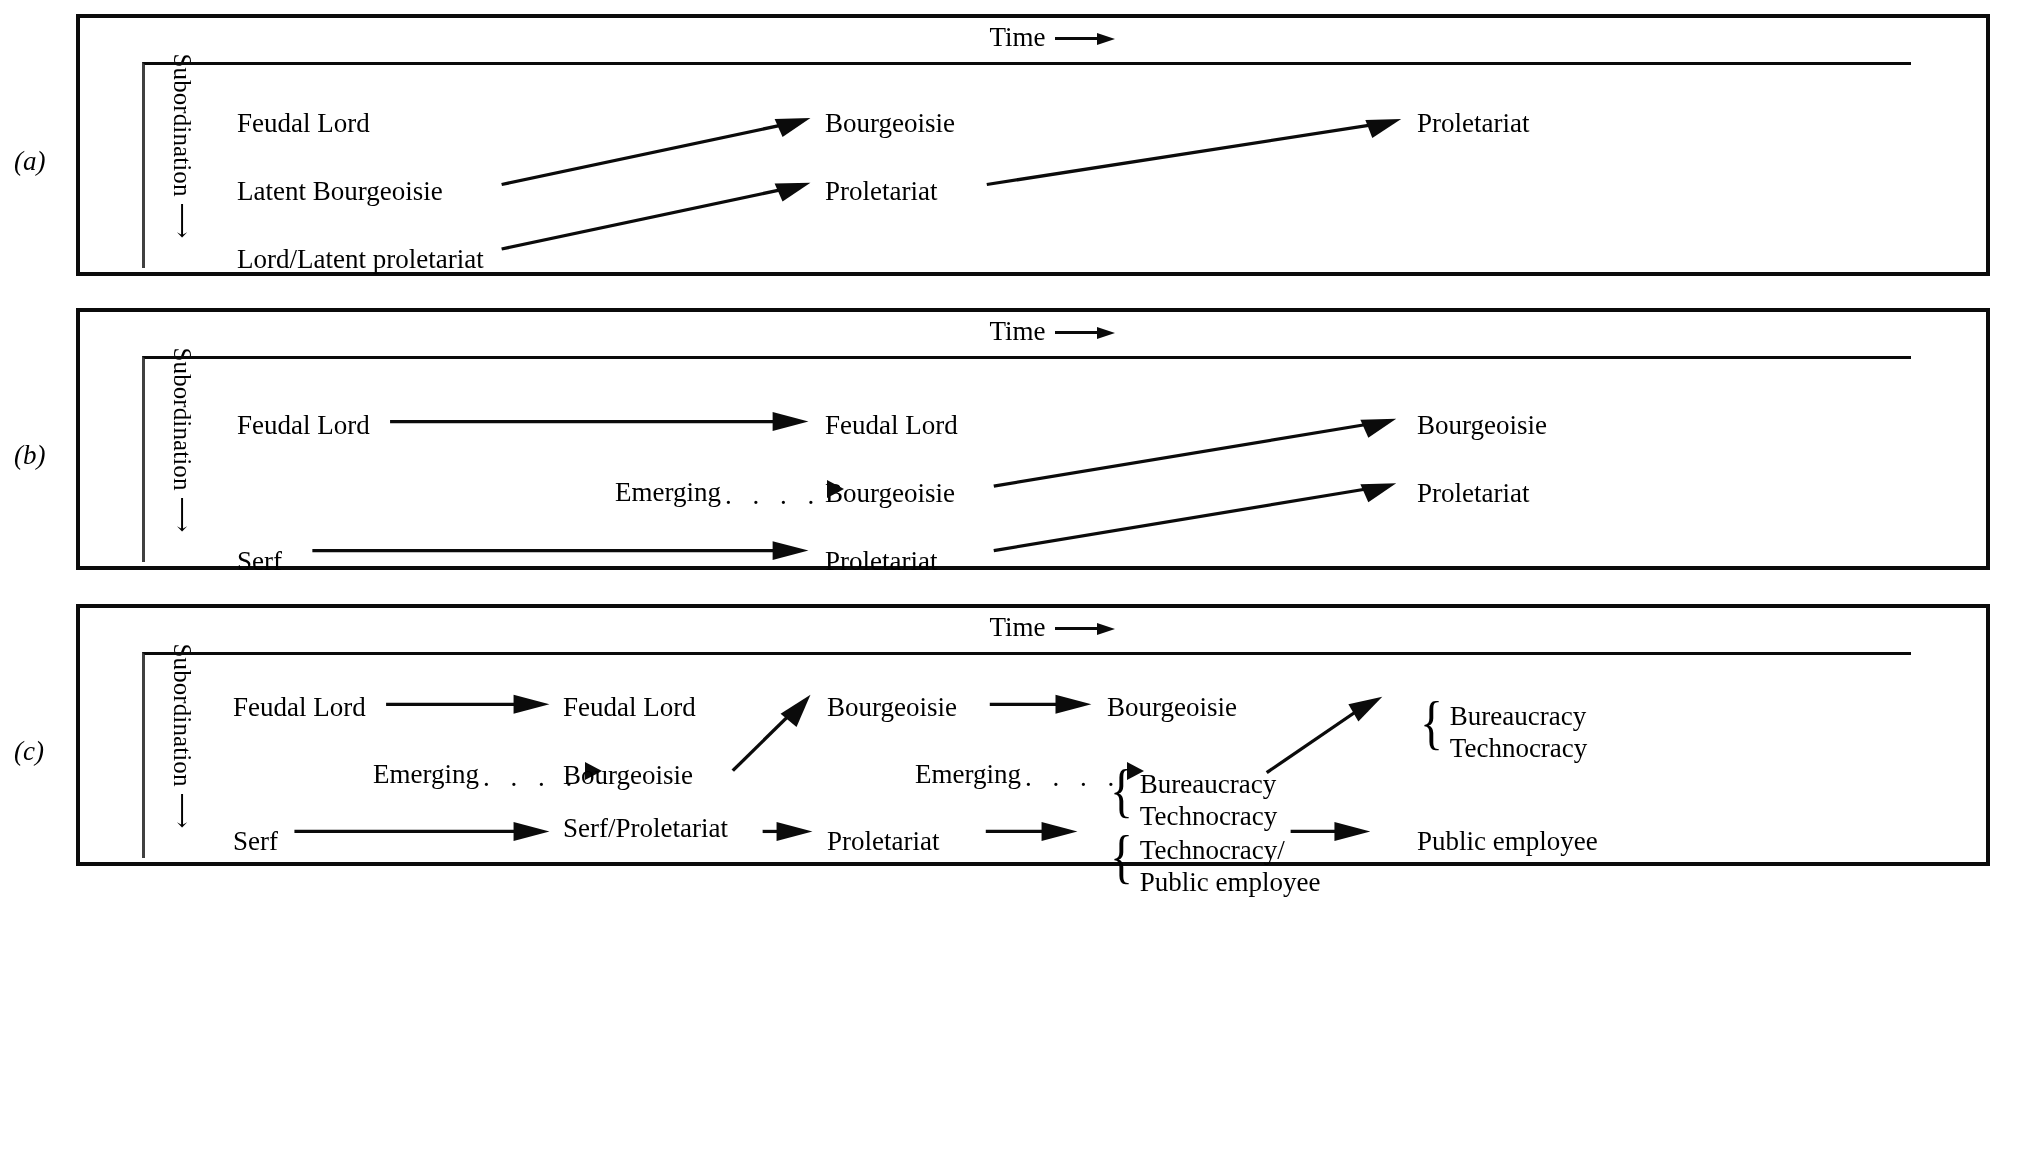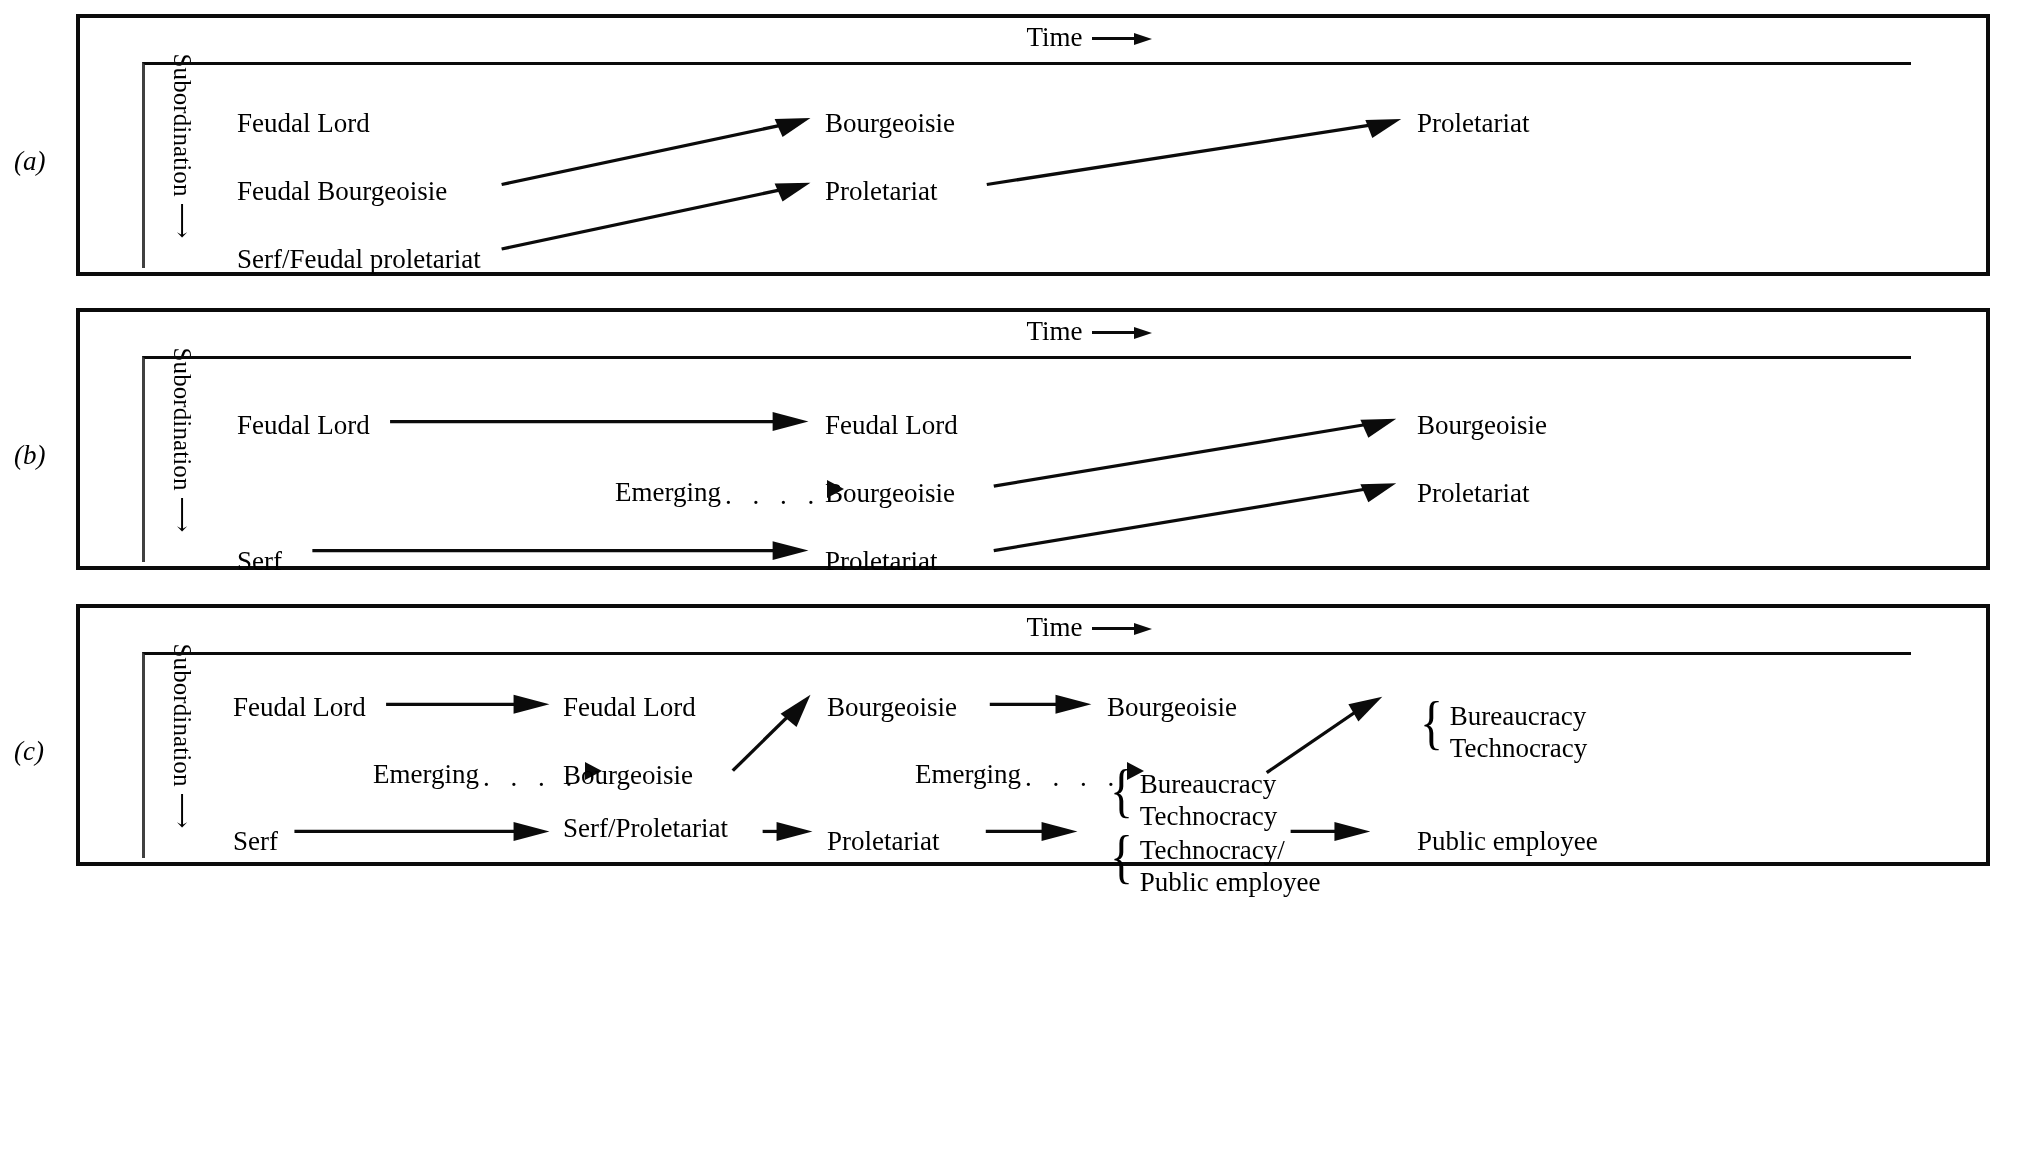--- a/index.html
+++ b/index.html
@@ -107,21 +107,20 @@
     width: 100%;
     text-align: center;
     font-size: 27px;
     line-height: 1;
     display: flex;
     align-items: center;
     justify-content: center;
     gap: 9px;
     padding-left: 40px;
     box-sizing: border-box;
-    margin-left: 37px;
   }
   .time-label .time-arrow {
     display: inline-block;
     width: 62px;
     height: 10px;
     position: relative;
   }
   .time-label .time-arrow::before {
     content: "";
     position: absolute;
@@ -217,22 +216,22 @@
     </div>
 
     <div class="time-label">
       <span>Time</span>
       <span class="time-arrow"></span>
     </div>
 
     <div class="inner-frame">
 
       <div class="node" style="left:92px;  top:44px;">Feudal Lord</div>
-      <div class="node" style="left:92px;  top:112px;">Feudal Bourgeoisie</div>
-      <div class="node" style="left:92px;  top:180px;">Serf/Feudal proletariat</div>
+      <div class="node" style="left:92px;  top:112px;">Latent Bourgeoisie</div>
+      <div class="node" style="left:92px;  top:180px;">Lord/Latent proletariat</div>
 
       <div class="node" style="left:680px; top:44px;">Bourgeoisie</div>
       <div class="node" style="left:680px; top:112px;">Proletariat</div>
 
       <div class="node" style="left:1272px;top:44px;">Proletariat</div>
 
       <svg class="arrows" viewBox="0 0 1840 214" preserveAspectRatio="none">
 
         <g>
           <line x1="358" y1="126" x2="645" y2="62"></line>

